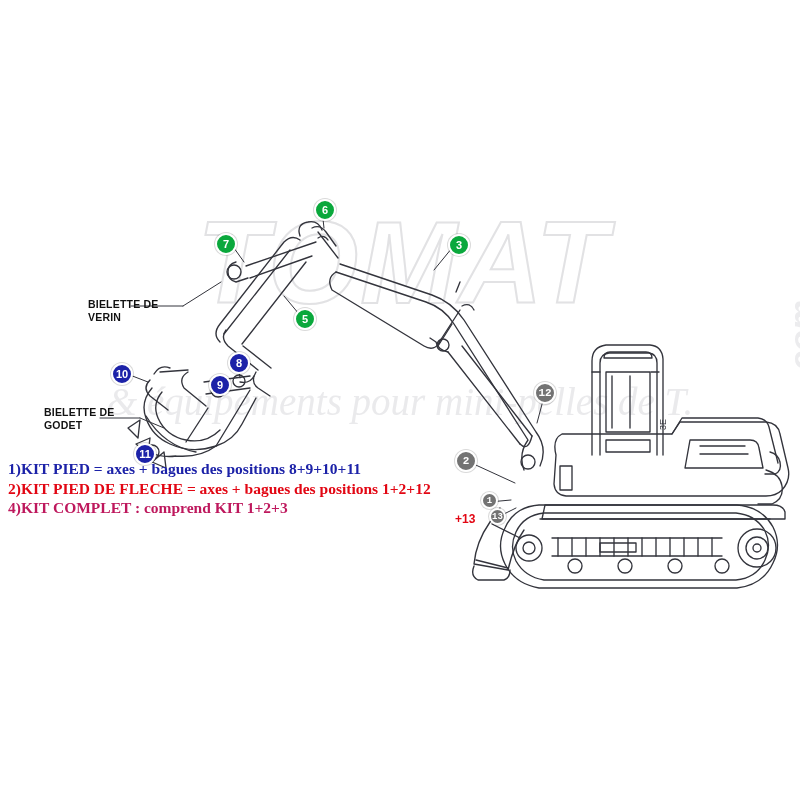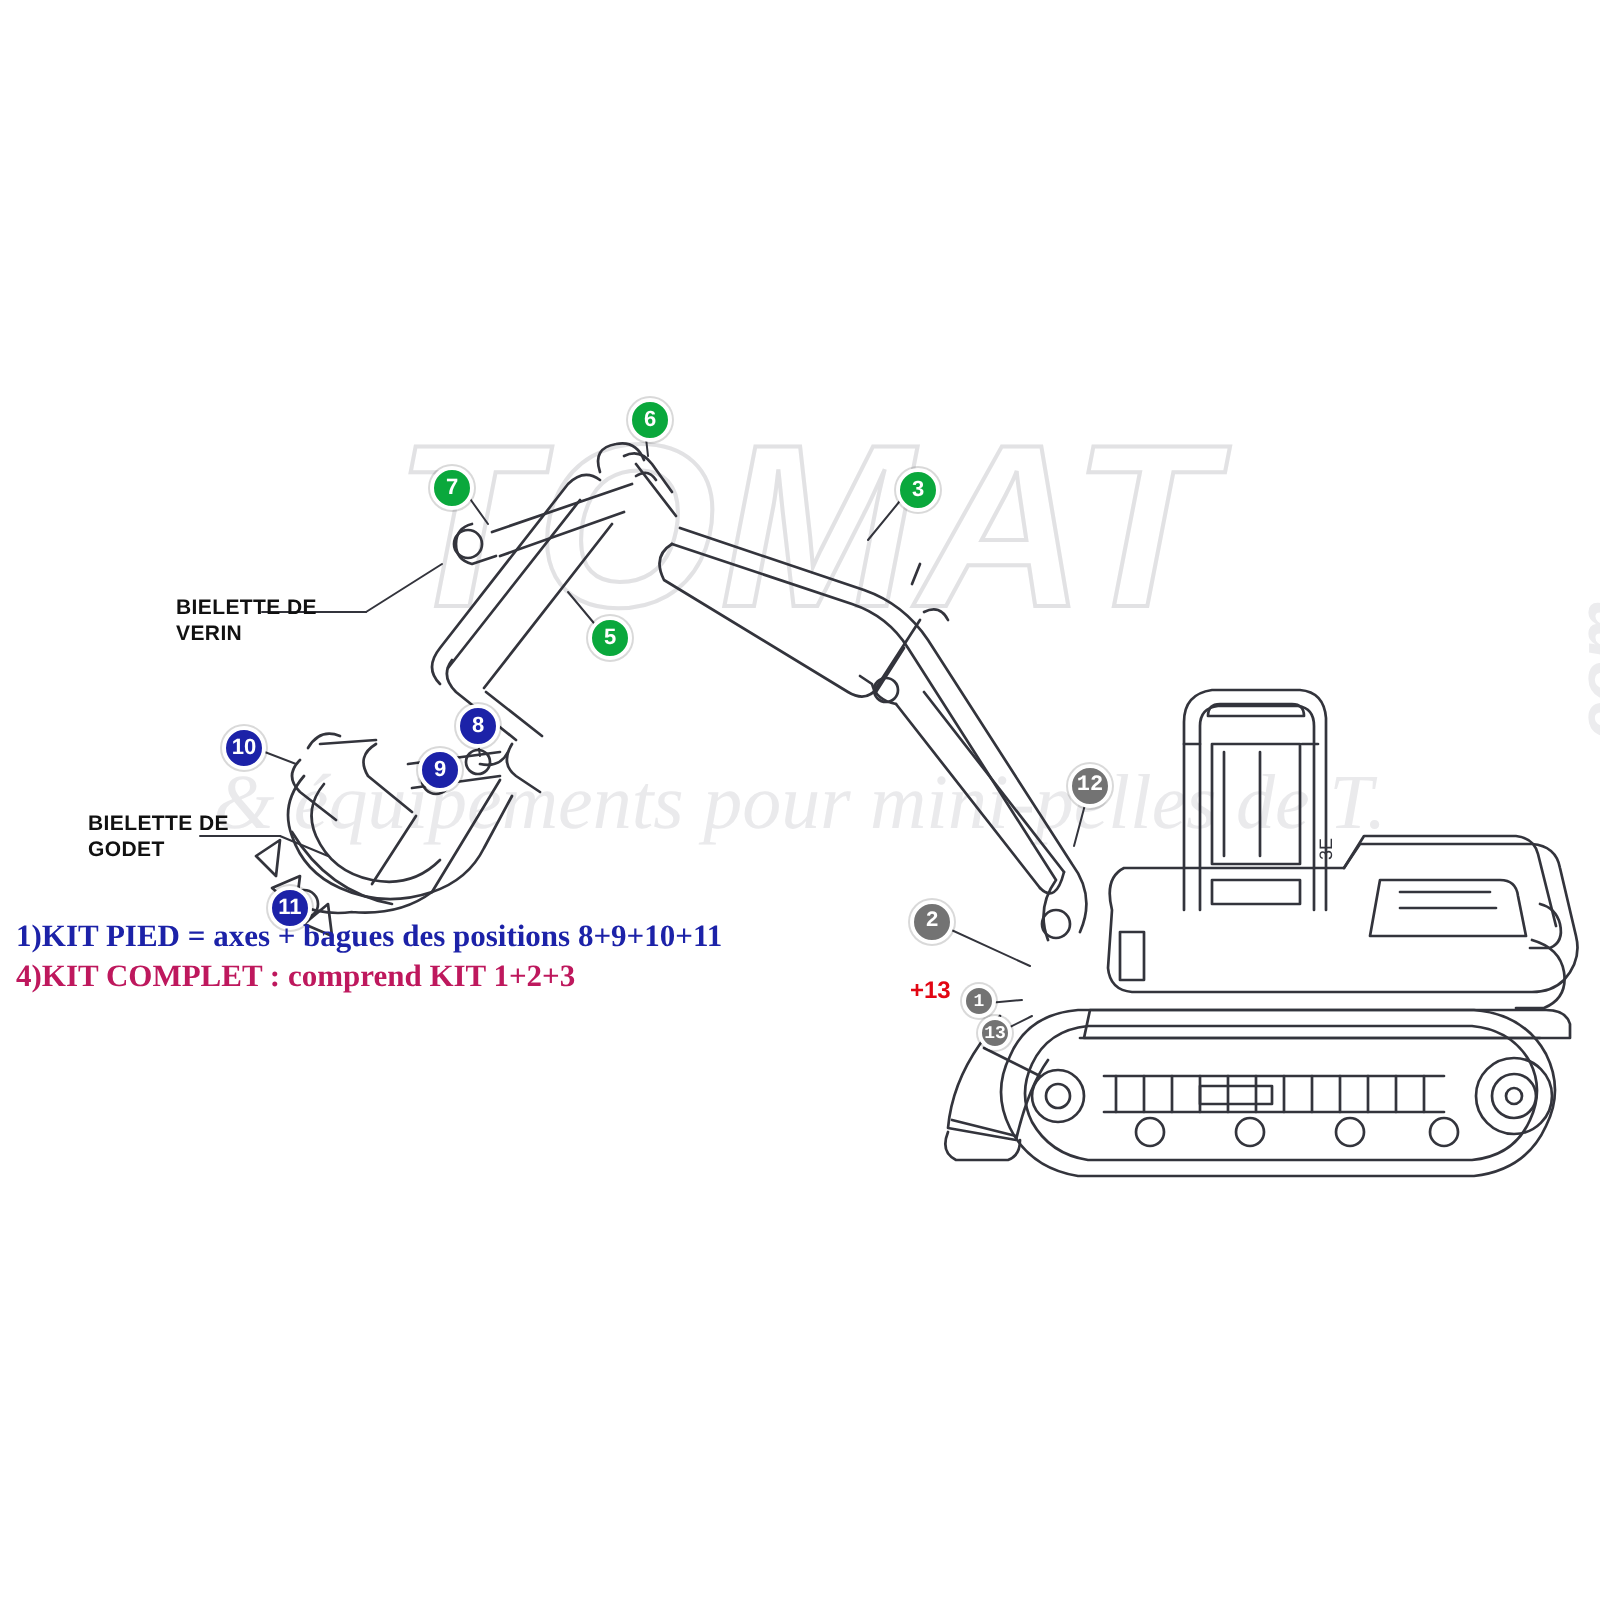--- a/index.html
+++ b/index.html
@@ -256,39 +256,42 @@
       <path d="M146 452 l8 0" stroke-width="1"></path>
     </g>
   </svg>
 
   <div class="dlabel" style="left:88px; top:298px;">
     BIELETTE DE<br>VERIN
   </div>
   <div class="dlabel" style="left:44px; top:406px;">
     BIELETTE DE<br>GODET
   </div>
-  <div class="plus13" style="left:455px; top:488px;">+13</div>
+  <div class="plus13" style="left:455px; top:512px;">+13</div>
 
   <div class="bubble green" style="left:314px; top:199px;">6</div>
   <div class="bubble green" style="left:215px; top:233px;">7</div>
   <div class="bubble green" style="left:448px; top:234px;">3</div>
   <div class="bubble green" style="left:294px; top:308px;">5</div>
 
   <div class="bubble blue" style="left:228px; top:352px;">8</div>
   <div class="bubble blue" style="left:209px; top:374px;">9</div>
   <div class="bubble blue" style="left:111px; top:363px;">10</div>
   <div class="bubble blue" style="left:134px; top:443px;">11</div>
 
   <div class="bubble red" style="left:534px; top:382px;">12</div>
   <div class="bubble red" style="left:455px; top:450px;">2</div>
   <div class="bubble red small" style="left:481px; top:492px;">1</div>
   <div class="bubble red small" style="left:489px; top:508px;">13</div>
 
   <div class="legend">
     <div class="legend-line l-blue">
       <span>1)</span><span>KIT PIED</span><span> = axes + bagues des positions 8+9+10+11</span>
     </div>
+    <div class="legend-line l-red">
+      <span>2)</span><span>KIT PIED DE FLECHE</span><span> = axes + bagues des positions 1+2+12</span>
+    </div>
     <div class="legend-line l-black">
       <span>4)</span><span>KIT COMPLET</span><span> : comprend KIT 1+2+3</span>
     </div>
   </div>
 
 </div>
 
 </body></html>

